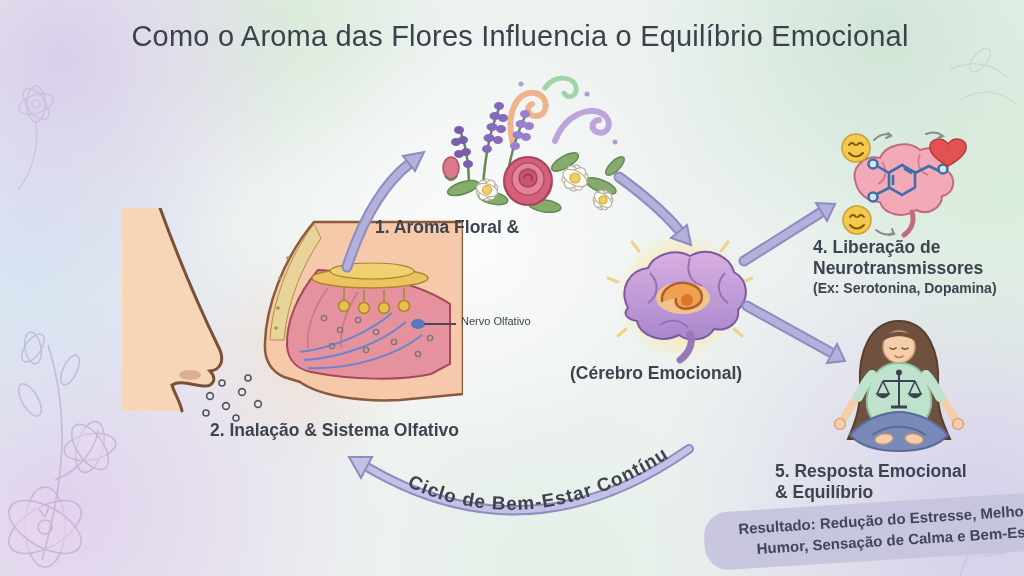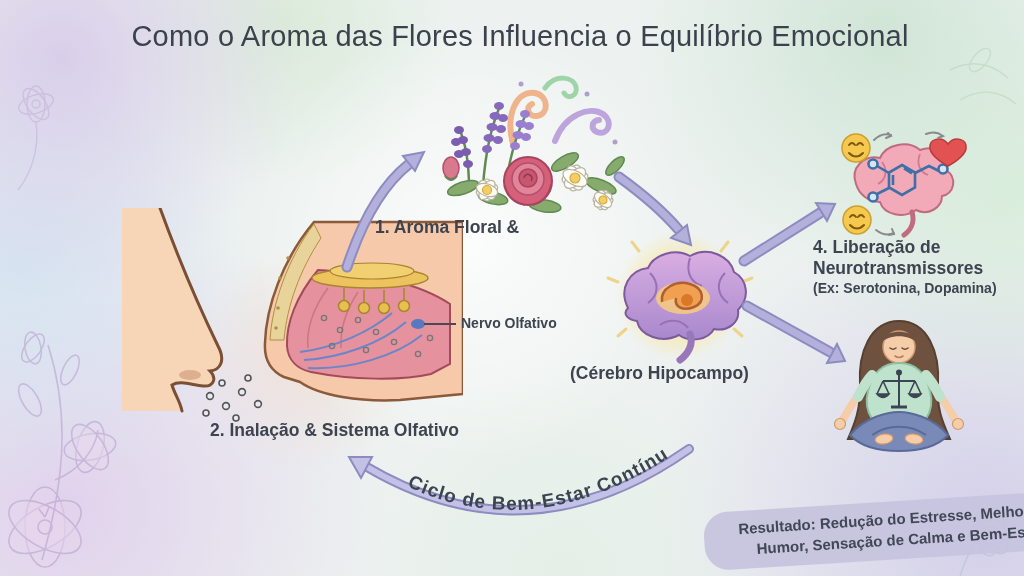--- a/index.html
+++ b/index.html
@@ -16,21 +16,21 @@
       radial-gradient(circle at 6% 88%, rgba(223,206,236,.9) 0%, rgba(223,206,236,0) 30%),
       radial-gradient(circle at 55% 100%, rgba(226,238,228,.8) 0%, rgba(226,238,228,0) 26%),
       radial-gradient(circle at 96% 92%, rgba(209,203,233,.9) 0%, rgba(209,203,233,0) 30%),
       #edf2f0;}
   .abs{position:absolute;}
   .title{width:100%;top:12px;text-align:center;font-size:29px;font-weight:normal;
     color:#3b424d;letter-spacing:.2px;margin:8px;}
   .lbl{color:#3d4450;text-align:left;font-weight:bold;line-height:1.22;}
   .lg{font-size:17.5px;}
   .sm{font-size:14px;line-height:1.28;}
-  .nerve{font-size:14px;font-weight:bold;color:#3d4450;white-space:nowrap;}
+  .nerve{font-size:11px;font-weight:normal;color:#3d4450;white-space:nowrap;}
   .pill{left:704px;top:501px;width:392px;padding:7px 16px 9px;box-sizing:border-box;
     background:rgba(198,195,221,.92);border-radius:24px;transform:rotate(-3.6deg);
     font-size:15px;font-weight:bold;color:#414757;text-align:center;line-height:1.4;}
   svg{display:block;}
 </style>
 </head>
 <body>
 
 <div class="canvas">
 
@@ -357,27 +357,31 @@
     <div class="lg">1. Aroma Floral &amp;</div>
   </div>
 
   <div class="abs lbl" style="left:210px;top:420px;width:320px;">
     <div class="lg">2. Inalação &amp; Sistema Olfativo</div>
   </div>
 
   <div class="abs nerve" style="left:461px;top:315px;">Nervo Olfativo</div>
 
   <div class="abs lbl" style="left:570px;top:363px;width:230px;">
-    <div class="lg">(Cérebro Hipocampo)</div>
+    <div class="lg">(Cérebro Emocional)</div>
   </div>
 
   <div class="abs lbl" style="left:813px;top:237px;width:230px;">
     <div class="lg">4. Liberação de</div>
     <div class="lg">Neurotransmissores</div>
     <div class="sm">(Ex: Serotonina, Dopamina)</div>
   </div>
 
+  <div class="abs lbl" style="left:775px;top:461px;width:230px;">
+    <div class="lg">5. Resposta Emocional</div>
+    <div class="lg">&amp; Equilíbrio</div>
+  </div>
 
   <div class="abs pill">
     <span>Resultado: Redução do Estresse, Melhora do Humor, Sensação de Calma e Bem-Estar</span>
   </div>
 
 </div>
 
 </body></html>

